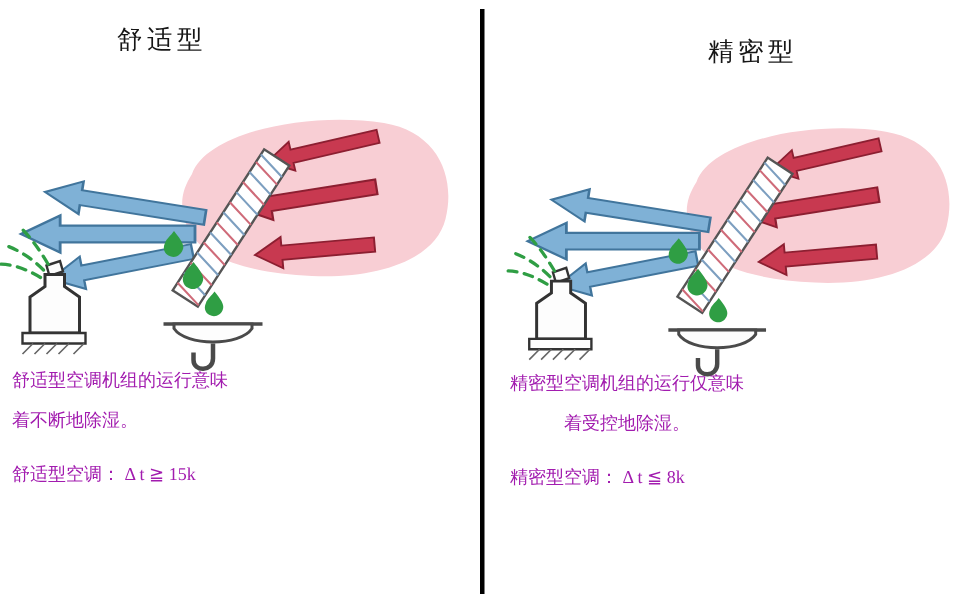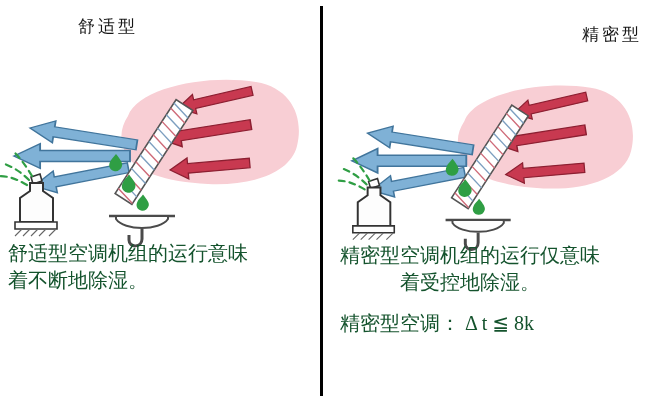--- a/index.html
+++ b/index.html
@@ -12,28 +12,28 @@
   }
   .panel { position:absolute; top:0; height:100%; }
   .panel.left  { left:0;    width:312px; }
   .panel.right { left:332px; width:314px; }
 
   .title {
     position:absolute; margin:0; font-size:17px; font-weight:normal;
     letter-spacing:3px; color:#161616;
   }
   .panel.left  .title { top:15px; left:0;   width:216px; text-align:center; }
-  .panel.right .title { top:23px; left:30px; width:280px; text-align:right; }
+  .panel.right .title { top:23px; left:30px; width:280px; text-align:center; }
 
   .illo { position:absolute; overflow:visible; }
   .panel.left  .illo { left:2px; top:44px;  width:300px; height:192px; }
   .panel.right .illo { left:8px; top:50px;  width:296px; height:190px; }
 
   .desc, .spec, .note {
-    position:absolute; left:8px; margin:0; font-size:20px; color:#14532d;
+    position:absolute; left:8px; margin:0; font-size:12px; color:#a21caf;
   }
   .desc { line-height:27px; white-space:pre-line; }
   .panel.left  .desc { top:240px; }
   .panel.right .desc { top:242px;text-align:center; }
   .panel.left  .spec { top:308px; }
   .panel.right .spec { top:310px;text-align:right; }
   .note { top:346px; }
 </style>
 </head>
 <body>
@@ -87,20 +87,21 @@
 <div class="page">
   <div class="divider"></div>
 
   <section class="panel left">
     <h2 class="title">舒适型</h2>
     <svg class="illo" viewBox="0 0 300 192">
       <use href="#illo"></use>
     </svg>
     <p class="desc">舒适型空调机组的运行意味
 着不断地除湿。</p>
+    <p class="spec">舒适型空调： Δ t ≧ 15k</p>
   </section>
 
   <section class="panel right">
     <h2 class="title">精密型</h2>
     <svg class="illo" viewBox="0 0 300 192">
       <use href="#illo"></use>
     </svg>
     <p class="desc">精密型空调机组的运行仅意味
 着受控地除湿。</p>
     <p class="spec">精密型空调： Δ t ≦ 8k</p>

